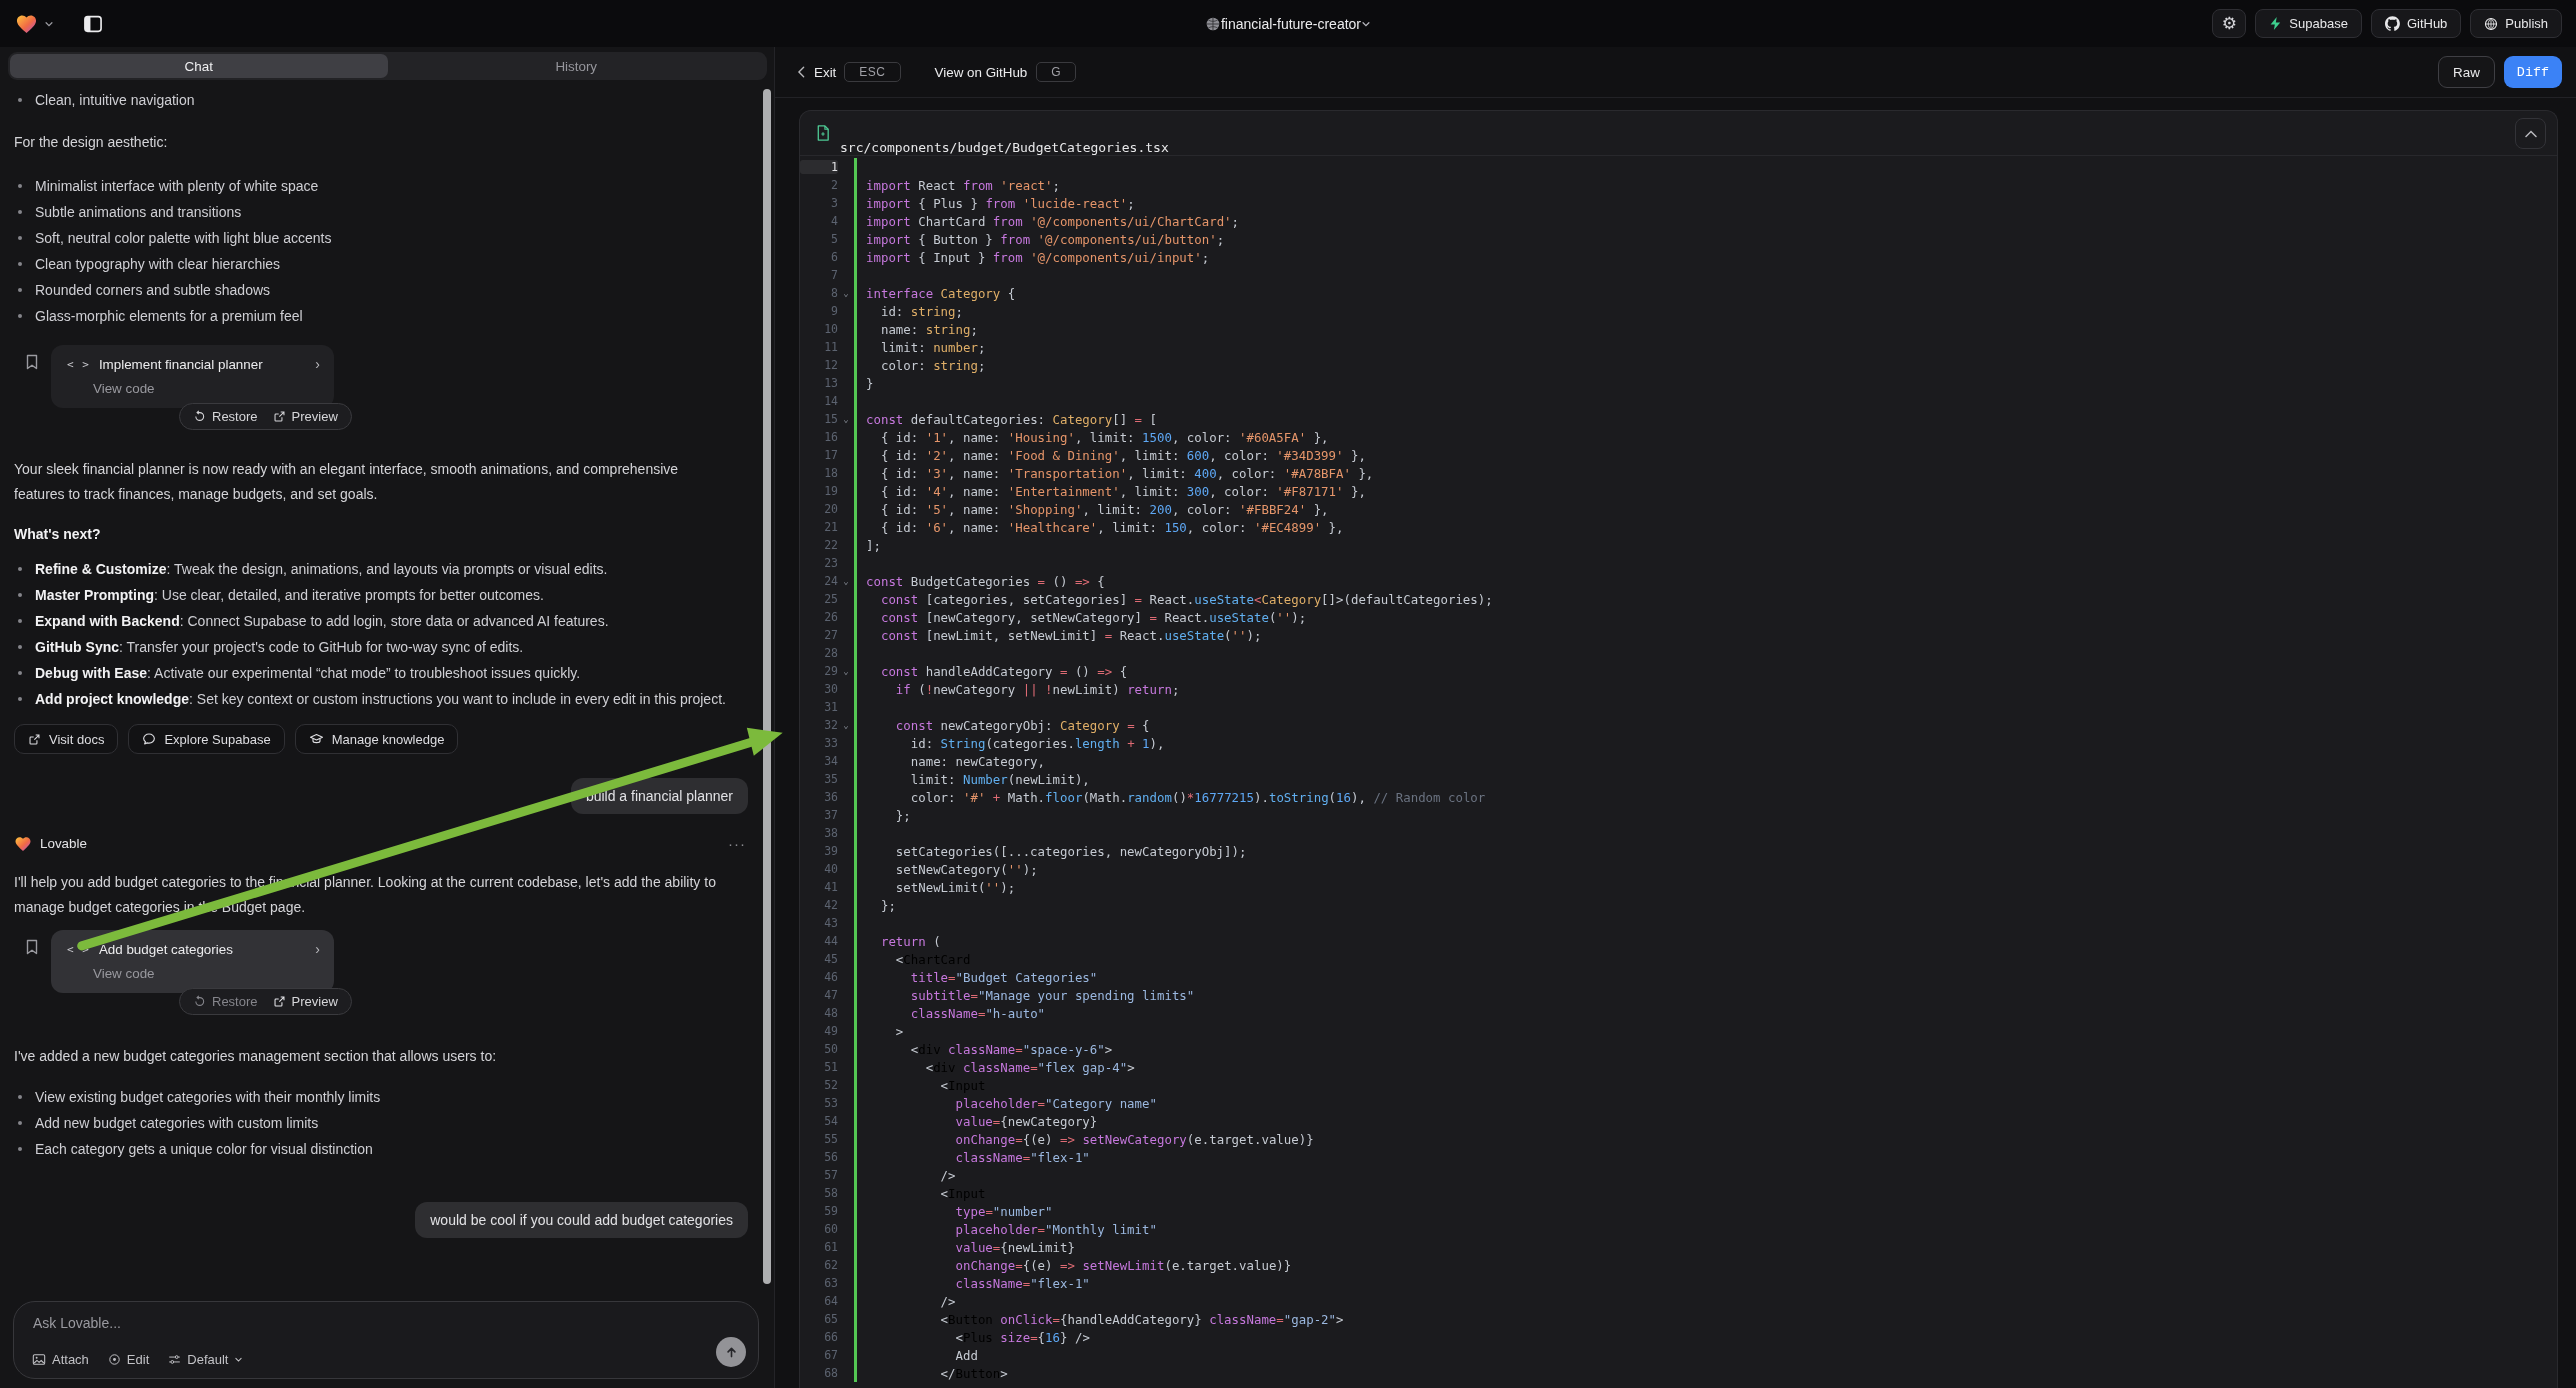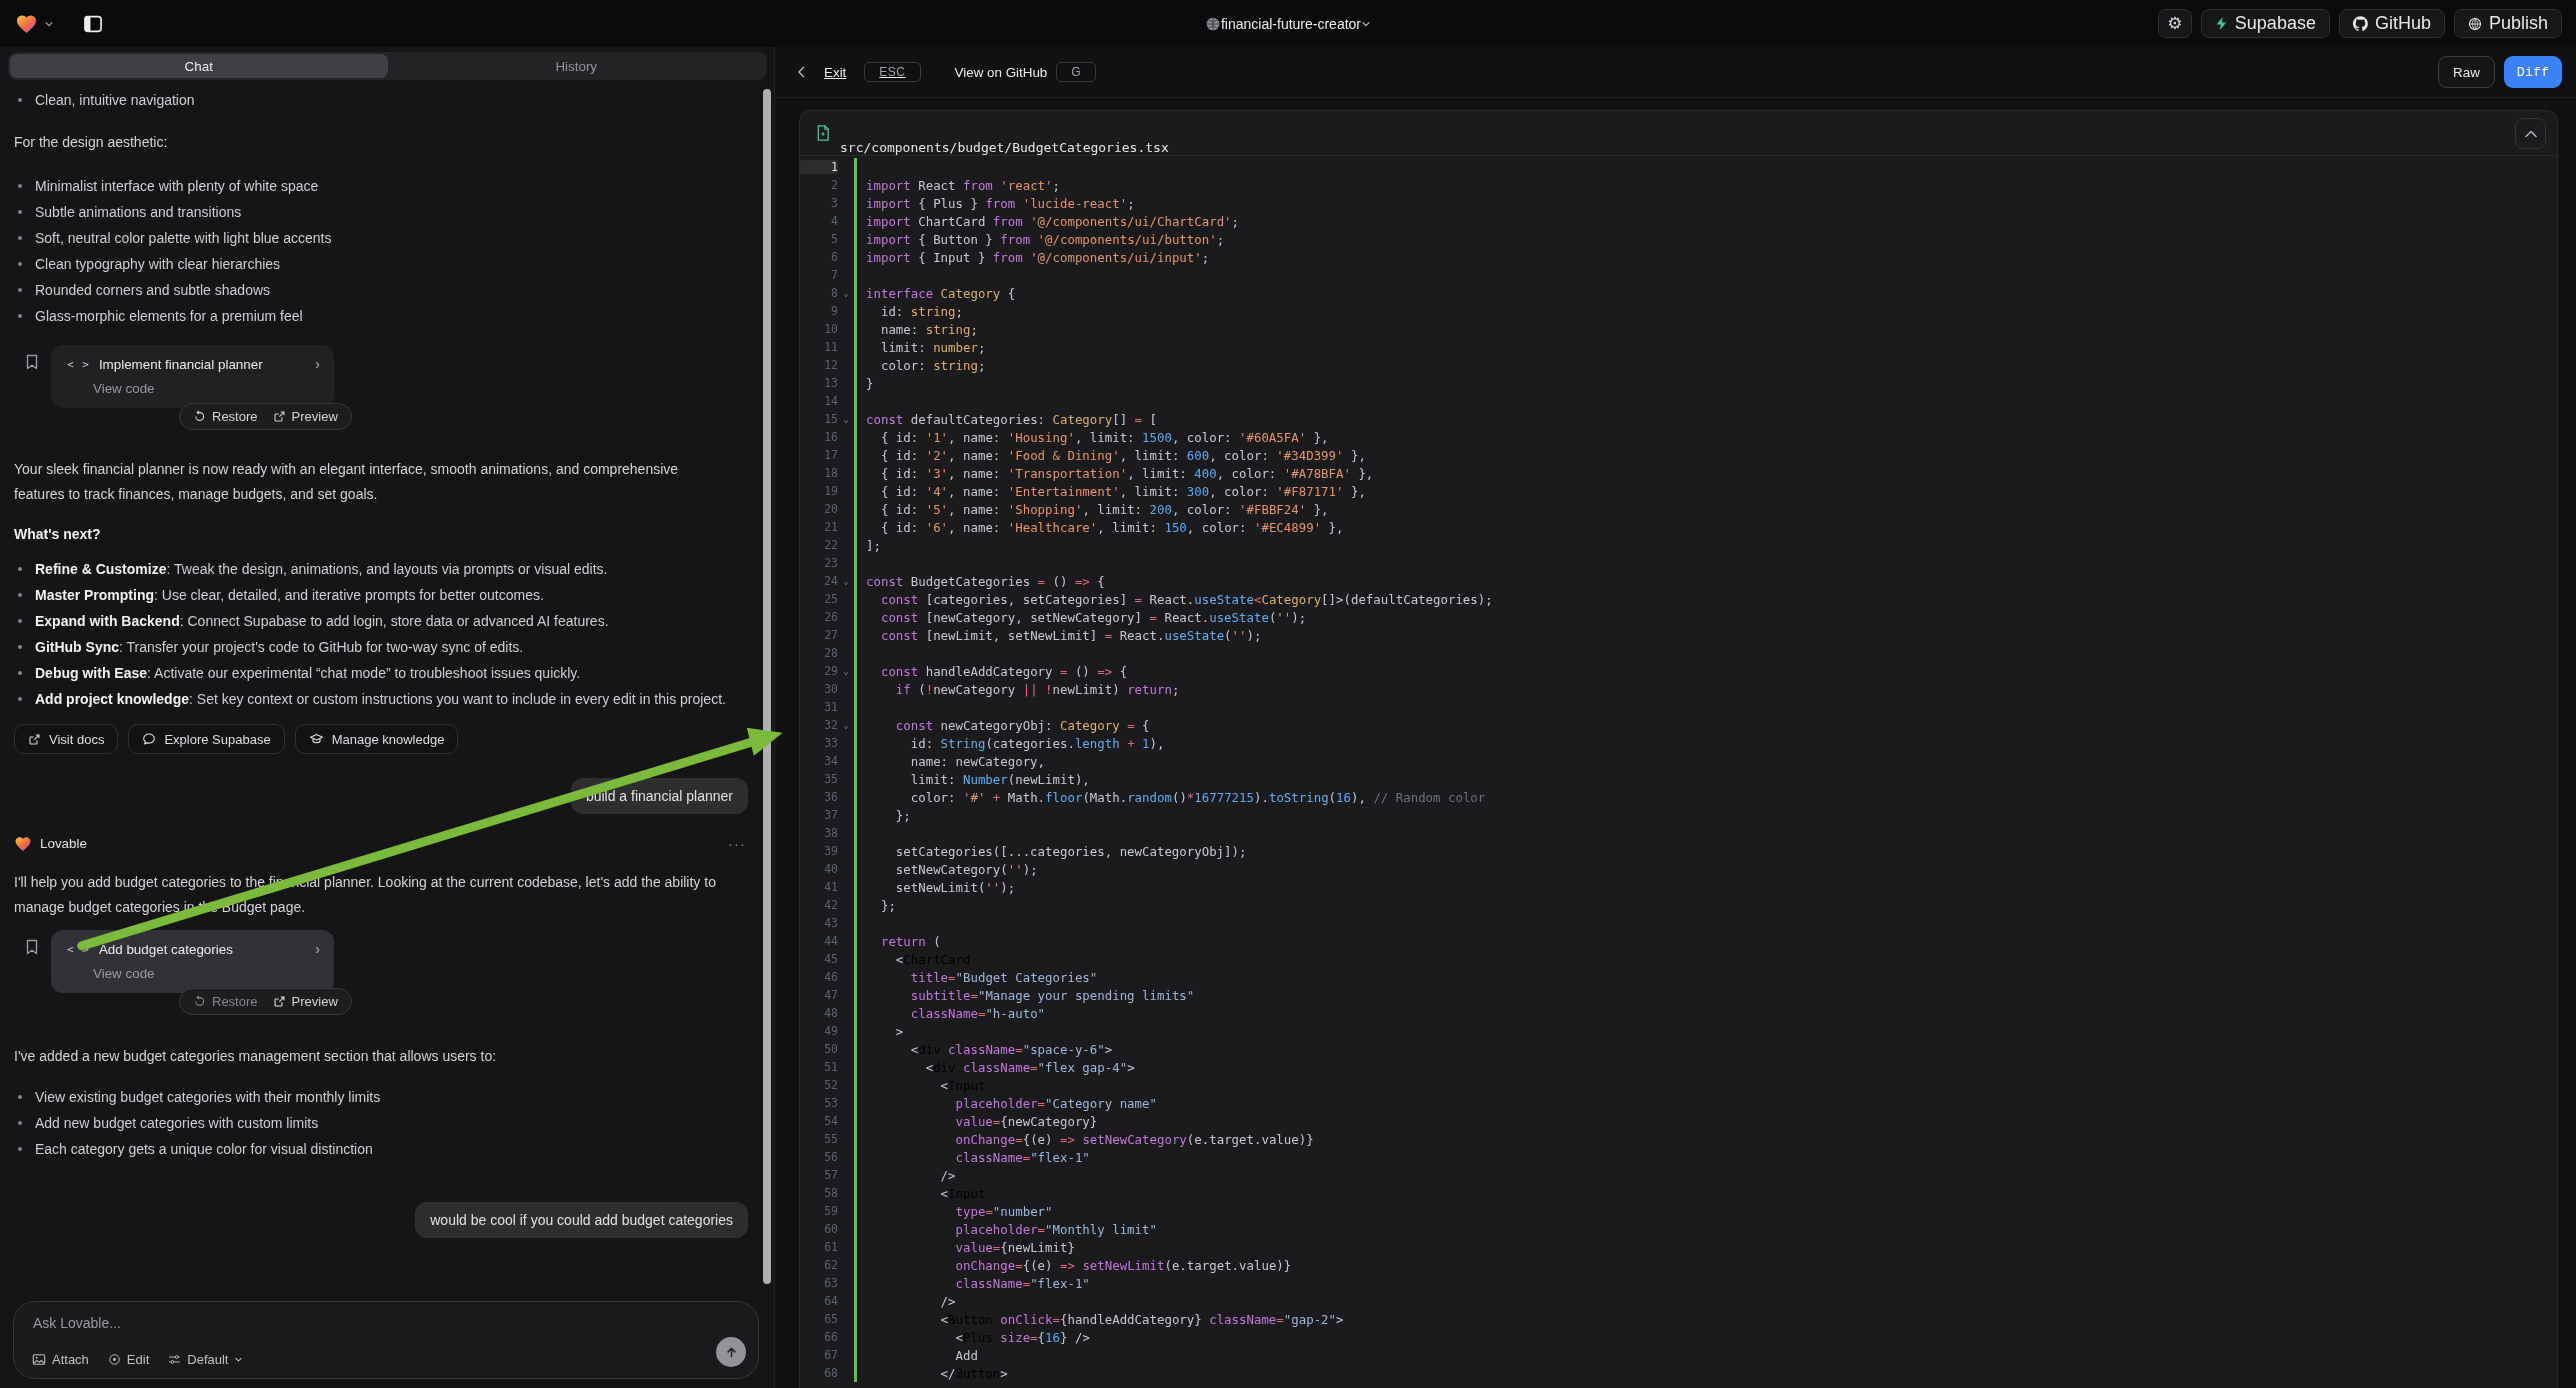--- a/index.html
+++ b/index.html
@@ -6,21 +6,21 @@
   html,body { background:#000; }
   body { font-family:"Liberation Sans", sans-serif; }
   #app { position:relative; width:2576px; height:1388px; background:#111113; overflow:hidden; }
 
   
   .topbar { position:absolute; top:0; left:0; width:100%; height:47px; background:#0B0B0D; display:flex; align-items:center; }
   .tb-left { display:flex; align-items:center; gap:6px; padding-left:15px; }
   .icon-btn { background:none; border:none; display:flex; align-items:center; justify-content:center; cursor:pointer; }
   .tb-center { position:absolute; left:50%; top:0; height:47px; transform:translateX(-50%); display:flex; align-items:center; gap:0; color:#ECECEE; font-size:14px; }
   .tb-right { margin-left:auto; display:flex; align-items:center; gap:9px; padding-right:14px; }
-  .tb-btn { height:29px; display:flex; align-items:center; gap:7px; padding:0 13px; background:#17171A; border:1px solid #2E2E33; border-radius:8px; color:#E8E8EA; font-size:18px; cursor:pointer; }
+  .tb-btn { height:29px; display:flex; align-items:center; gap:7px; padding:0 13px; background:#17171A; border:1px solid #2E2E33; border-radius:8px; color:#E8E8EA; font-size:13px; cursor:pointer; }
   .gear-btn { height:29px; width:34px; border:1px solid #2E2E33; background:#17171A; border-radius:8px; color:#D5D5D9; font-size:17px; }
 
   
   .chat { position:absolute; top:47px; left:0; width:774px; bottom:0; background:#151517; }
   .tabs { position:absolute; top:5px; left:8px; right:7px; height:28px; background:#232326; border-radius:9px; display:flex; padding:2px; }
   .tab { flex:1; display:flex; align-items:center; justify-content:center; font-size:13.4px; color:#96969C; border-radius:7px; cursor:pointer; }
   .tab.active { background:#3F3F44; color:#F0F0F2; }
 
   .chat-scroll { position:absolute; top:37px; left:0; right:0; bottom:92px; overflow:hidden; padding:0 26px 0 14px; display:flex; flex-direction:column; align-items:flex-start; }
 
@@ -58,21 +58,21 @@
   .ask::placeholder { color:#9A9AA0; }
   .input-tools { position:absolute; left:18px; bottom:11px; display:flex; align-items:center; gap:19px; }
   .tool { display:flex; align-items:center; gap:6px; color:#C2C2C6; font-size:13px; cursor:pointer; }
   .send { position:absolute; right:12px; bottom:11px; width:30px; height:30px; border-radius:50%; background:#939397; border:none; display:flex; align-items:center; justify-content:center; cursor:pointer; }
 
   .chat-scrollbar { position:absolute; top:42px; right:3px; width:8px; height:1195px; background:#C9CACD; border-radius:4px; opacity:.85; }
 
   
   .codep { position:absolute; top:47px; left:774px; right:0; bottom:0; background:#111113; border-left:1px solid #242428; }
   .code-head { position:absolute; top:0; left:0; right:0; height:51px; border-bottom:1px solid #222226; display:flex; align-items:center; padding:0 14px 0 22px; }
-  .exit { display:flex; align-items:center; gap:18px; color:#ECECEE; font-size:13.4px; cursor:pointer;text-decoration:underline; }
+  .exit { display:flex; align-items:center; gap:8px; color:#ECECEE; font-size:13.4px; cursor:pointer; }
   .kbd { border:1px solid #3A3A3E; border-radius:5px; padding:2px 14px; font-size:12px; color:#A0A0A6; letter-spacing:0.5px; }
   .vgh { display:flex; align-items:center; gap:9px; margin-left:34px; color:#ECECEE; font-size:13.4px; cursor:pointer; }
   .head-right { margin-left:auto; display:flex; gap:9px; }
   .raw-btn { height:32px; padding:0 14px; background:#151517; border:1px solid #3F3F44; border-radius:9px; color:#E8E8EA; font-size:13.4px; cursor:pointer; }
   .diff-btn { height:32px; padding:0 13px; background:#3B82F6; border:none; border-radius:9px; color:#FFFFFF; font-size:13.4px; cursor:pointer;font-family:Liberation Mono, monospace; }
 
   .code-card { position:absolute; top:63px; left:24px; right:18px; bottom:0; background:#1B1B1E; border:1px solid #2A2A2E; border-bottom:none; border-radius:12px 12px 0 0; overflow:hidden; }
   .file-row { position:relative; height:45px; display:flex; align-items:center; gap:10px; padding:0 16px; border-bottom:1px solid #28282C; }
   .file-path { font-family:"DejaVu Sans Mono", monospace; font-size:13px; color:#E8E8EA;margin-top:28px; }
   .collapse-btn { position:absolute; right:11px; top:7px; width:31px; height:31px; border-radius:8px; background:transparent; border:1px solid #333338; display:flex; align-items:center; justify-content:center; cursor:pointer; }

